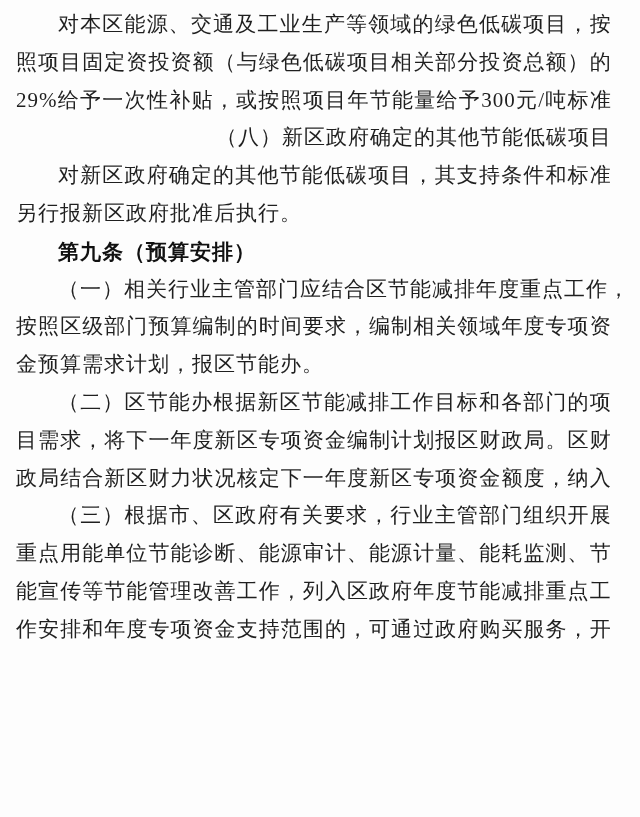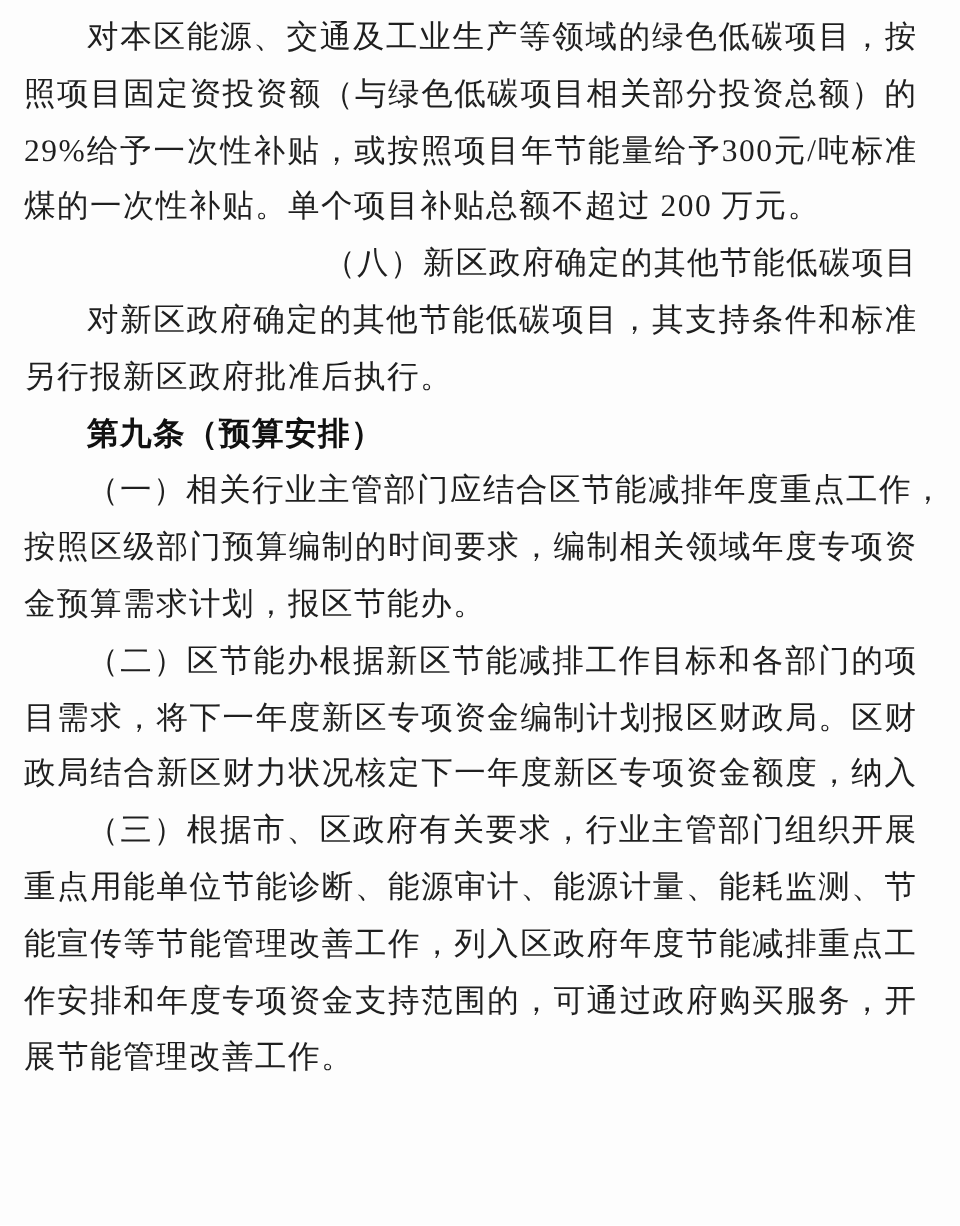--- a/index.html
+++ b/index.html
@@ -120,21 +120,20 @@
           <span>量</span>
           <span>给</span>
           <span>予</span>
           <span>300</span>
           <span>元</span>
           <span>/</span>
           <span>吨</span>
           <span>标</span>
           <span>准</span>
         </div>
-        <div class="line">煤的一次性补贴。单个项目补贴总额不超过 200 万元。</div>
       </div>
       <div class="para clause-title">
         <div class="line first">（八）新区政府确定的其他节能低碳项目</div>
       </div>
       <div class="para body">
         <div class="line just first">
           <span>对</span>
           <span>新</span>
           <span>区</span>
           <span>政</span>
@@ -420,16 +419,15 @@
           <span>过</span>
           <span>政</span>
           <span>府</span>
           <span>购</span>
           <span>买</span>
           <span>服</span>
           <span>务</span>
           <span>，</span>
           <span>开</span>
         </div>
-        <div class="line">展节能管理改善工作。</div>
       </div>
     </div>
 </div>
 
 </body></html>

